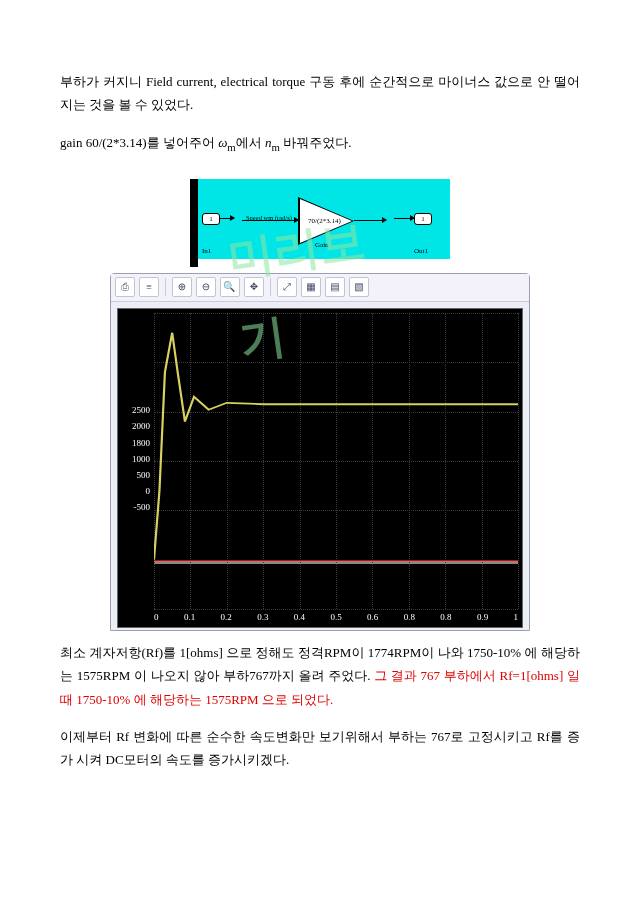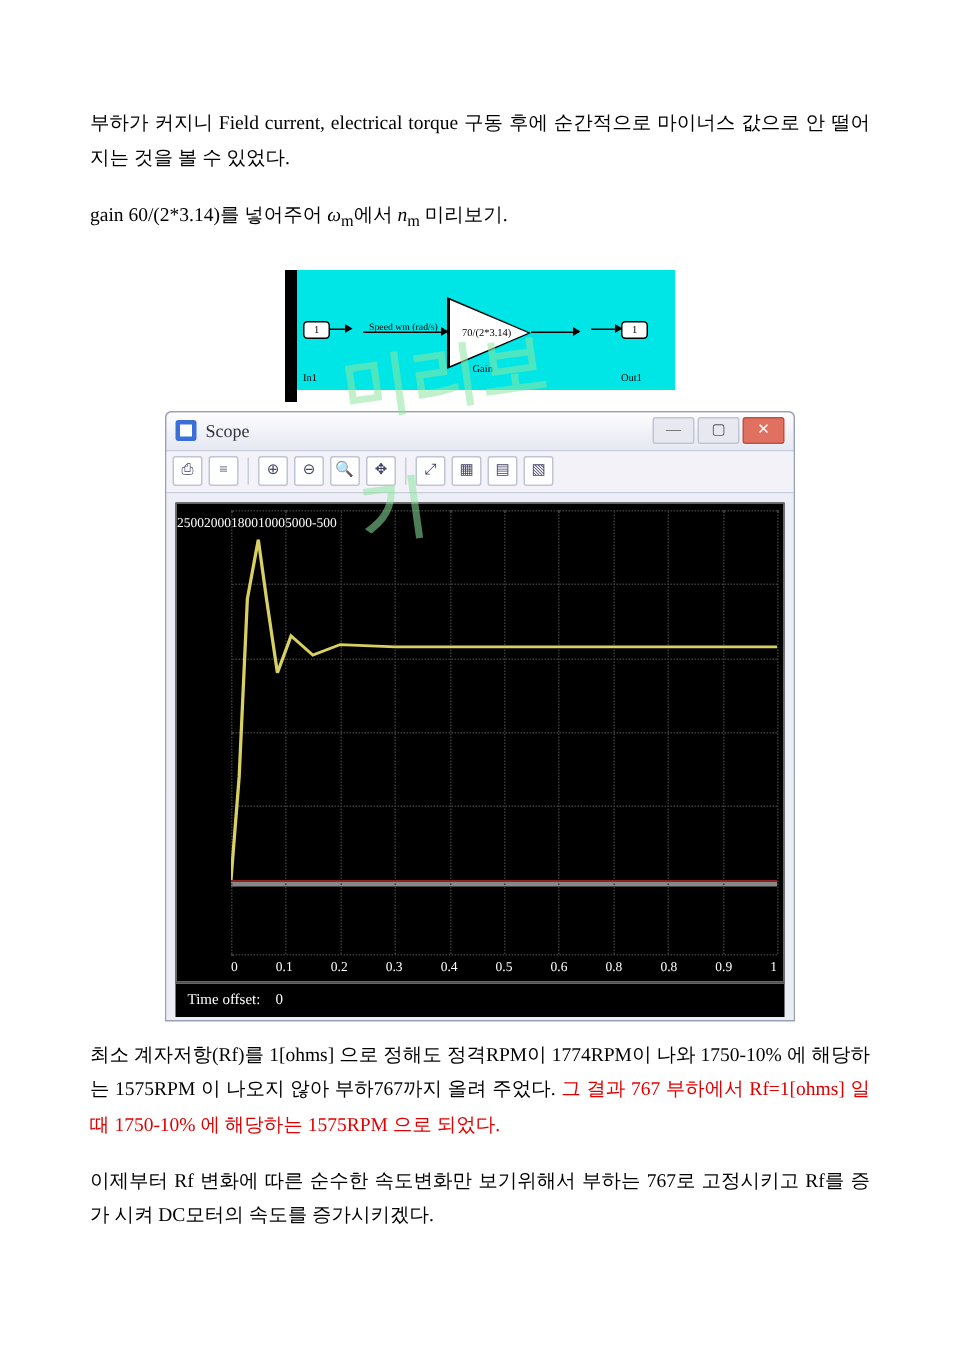--- a/index.html
+++ b/index.html
@@ -101,42 +101,42 @@
       height:28px; background:#f2f2f8; border-bottom:1px solid #c7cbdc;
       display:flex; align-items:center; padding:0 4px; gap:4px;
     }
     .tbtn{ width:20px;height:20px;border:1px solid #c0c4d4;border-radius:2px;background:#fff;display:flex;align-items:center;justify-content:center;font-size:10px;color:#446;}
     .sep{width:1px;height:18px;background:#c7cbdc;margin:0 2px;}
     .scope-body { padding:6px 6px 2px 6px; background:#eceef6; }
     .plot {
       width:100%; height:320px; position:relative;
       background:#000; border:1px solid #666;
     }
-    .yaxis { position:absolute;left:0;top:0;bottom:18px;width:36px;display:flex;flex-direction:row;justify-content:space-between;padding:4px 4px 4px 0;}
+    .yaxis { position:absolute;left:0;top:0;bottom:18px;width:36px;display:flex;flex-direction:column;justify-content:center;padding:4px 4px 4px 0;}
     .yaxis span{font-size:9px;color:#fff;text-align:right;display:block;}
     .xaxis { position:absolute;left:36px;right:4px;bottom:0;height:18px;display:flex;justify-content:space-between;padding:0 0 0 0;}
     .xaxis span{font-size:9px;color:#fff;}
     .gridarea{position:absolute;left:36px;right:4px;top:4px;bottom:18px;}
     .gridline-h,.gridline-v{position:absolute;}
     .gridline-h{left:0;right:0;height:0;border-top:1px dotted #3a3a3a;}
     .gridline-v{top:0;bottom:0;width:0;border-left:1px dotted #3a3a3a;}
     .axis-solid{border-color:#888 !important; border-style:solid !important;}
     .zero-line{position:absolute;left:0;right:0;height:1px;background:#e00000;}
     .curve{position:absolute;left:0;top:0;width:100%;height:100%;}
     .timeoffset{font-size:10px;color:#fff;background:#000;padding:2px 8px;border-top:1px solid #666;}
   </style>
 </head>
 <body>
 
 <div class="watermark watermark-1">미리보기</div>
 
 <p class="para">부하가 커지니 Field current, electrical torque 구동 후에 순간적으로 마이너스 값으로 안 떨어지는 것을 볼 수 있었다.</p>
 
 <p class="para">
-  <span>gain 60/(2*3.14)를 넣어주어 </span><span class="sub">ω</span><sub>m</sub><span>에서 </span><span class="sub">n</span><sub>m</sub><span> 미리보기.</span>
+  <span>gain 60/(2*3.14)를 넣어주어 </span><span class="sub">ω</span><sub>m</sub><span>에서 </span><span class="sub">n</span><sub>m</sub><span> 바꿔주었다.</span>
   <br>
 </p>
 
 <figure>
   <div class="simulink">
     <div class="blk port-in">1</div>
     <div class="port-in-label">In1</div>
     <div class="wire wire-arrow-r" style="left:30px;top:39px;width:14px;"></div>
     <div class="bus1"></div>
     <div class="speed-label">Speed wm (rad/s)</div>
@@ -148,28 +148,20 @@
     <div class="wire wire-arrow-r" style="left:164px;top:41px;width:32px;"></div>
     <div class="bus2"></div>
     <div class="wire wire-arrow-r" style="left:204px;top:39px;width:20px;"></div>
     <div class="blk port-out">1</div>
     <div class="port-out-label">Out1</div>
   </div>
 </figure>
 
 <figure>
   <div class="scope-window">
-    <div class="titlebar">
-      <div class="ico"></div>
-      <span>Scope</span>
-      <div class="spacer"></div>
-      <div class="winbtn">—</div>
-      <div class="winbtn">▢</div>
-      <div class="winbtn close">✕</div>
-    </div>
     <div class="toolbar">
       <div class="tbtn">⎙</div>
       <div class="tbtn">≡</div>
       <div class="sep"></div>
       <div class="tbtn">⊕</div>
       <div class="tbtn">⊖</div>
       <div class="tbtn">🔍</div>
       <div class="tbtn">✥</div>
       <div class="sep"></div>
       <div class="tbtn">⤢</div>
@@ -219,25 +211,20 @@
           <span>0.3</span>
           <span>0.4</span>
           <span>0.5</span>
           <span>0.6</span>
           <span>0.8</span>
           <span>0.8</span>
           <span>0.9</span>
           <span>1</span>
         </div>
       </div>
-      <div class="timeoffset">
-        <span>Time offset:</span>
-        &nbsp;&nbsp;
-        <span>0</span>
-      </div>
     </div>
   </div>
 </figure>
 
 <p class="para">
   <span>최소 계자저항(Rf)를 1[ohms] 으로 정해도 정격RPM이 1774RPM이 나와 1750-10% 에 해당하는 1575RPM 이 나오지 않아 부하767까지 올려 주었다.   </span><span class="highlight">그 결과 767 부하에서 Rf=1[ohms] 일 때 1750-10% 에 해당하는 1575RPM 으로 되었다.</span>
 </p>
 
 <p class="para">이제부터 Rf 변화에 따른 순수한 속도변화만 보기위해서 부하는 767로 고정시키고 Rf를 증가 시켜 DC모터의 속도를 증가시키겠다.</p>
 

